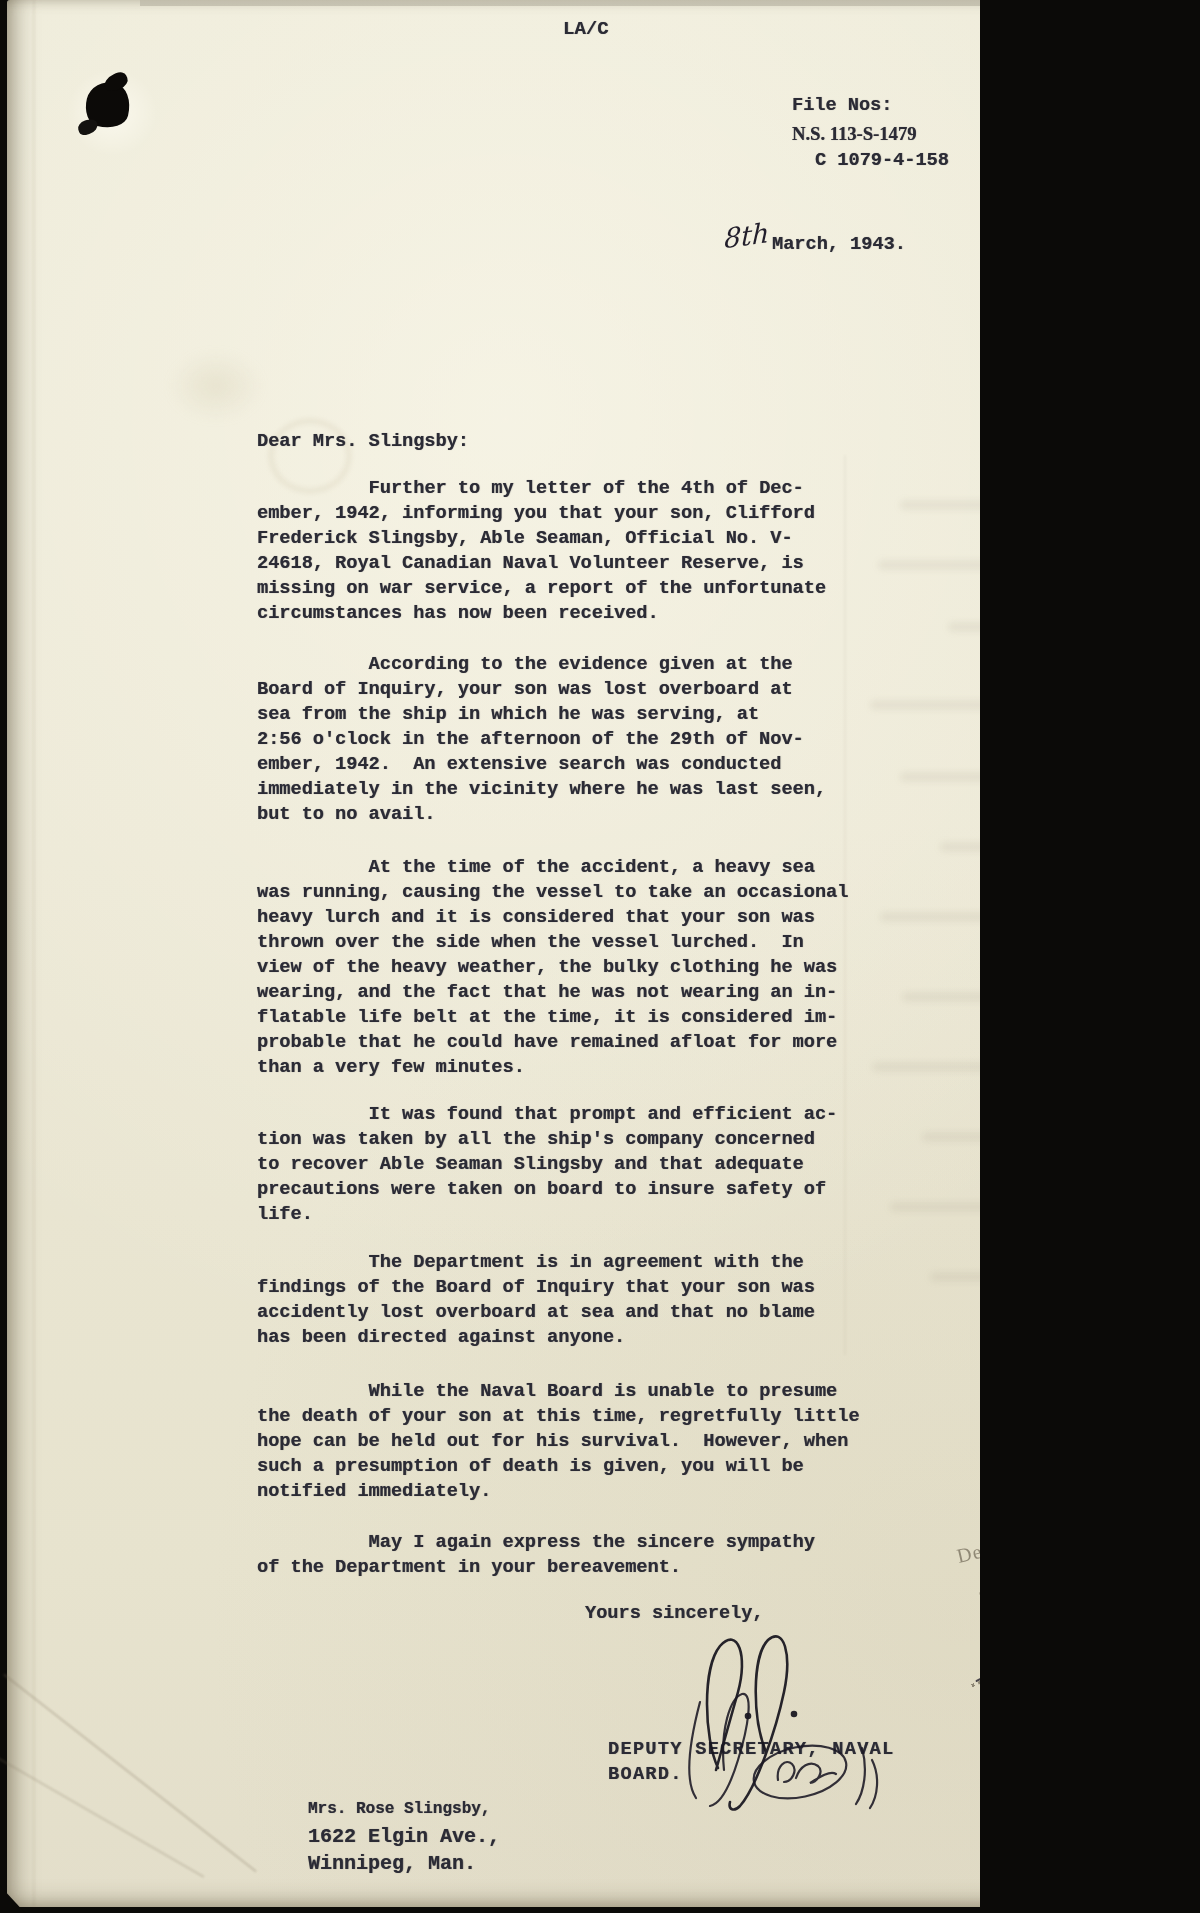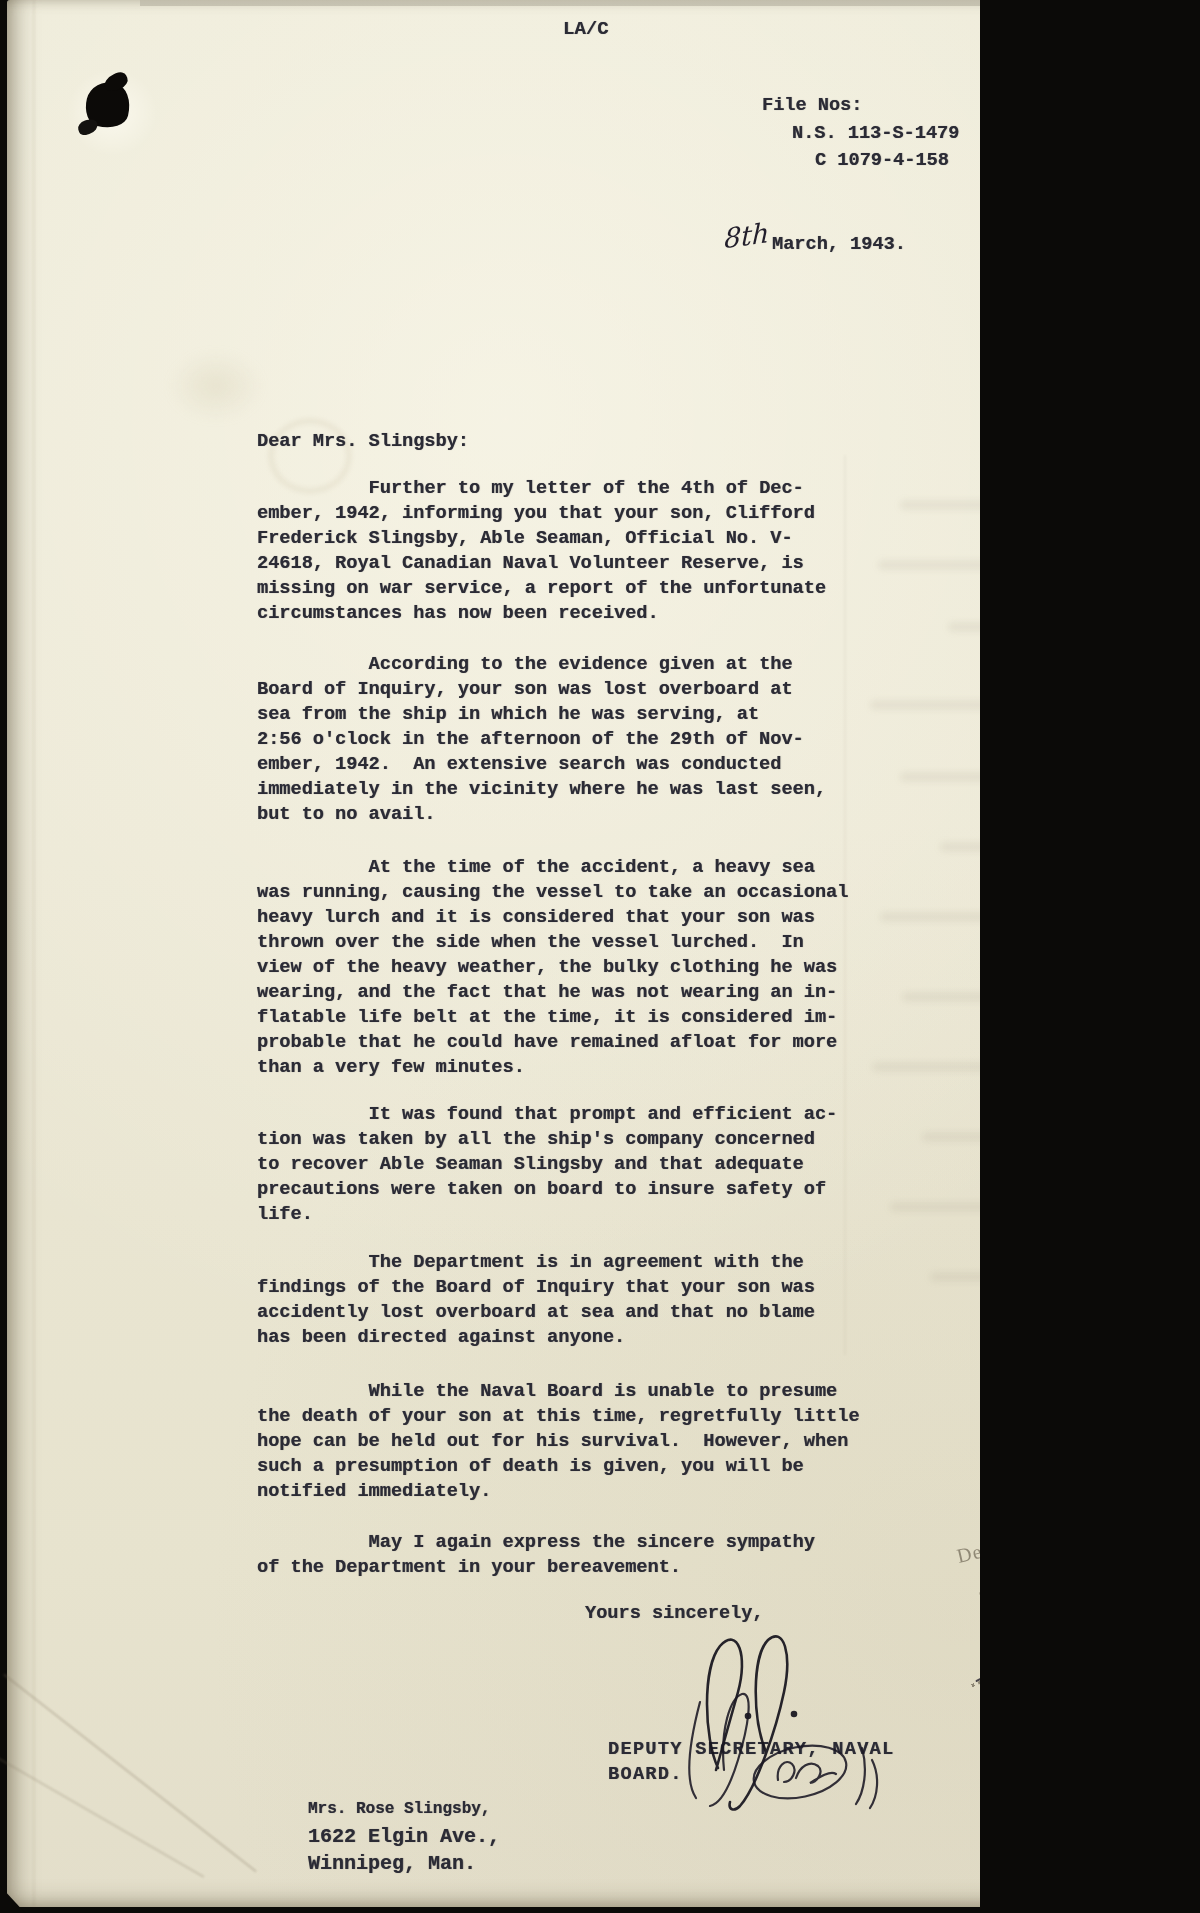--- a/index.html
+++ b/index.html
@@ -59,22 +59,22 @@
   <div class="smudge" style="left:940px;top:842px;width:195px;height:10px;"></div>
   <div class="smudge" style="left:880px;top:912px;width:265px;height:10px;"></div>
   <div class="smudge" style="left:902px;top:992px;width:245px;height:10px;"></div>
   <div class="smudge" style="left:872px;top:1062px;width:275px;height:10px;"></div>
   <div class="smudge" style="left:922px;top:1132px;width:205px;height:10px;"></div>
   <div class="smudge" style="left:890px;top:1202px;width:255px;height:10px;"></div>
   <div class="smudge" style="left:930px;top:1272px;width:185px;height:10px;"></div>
 
   <div class="typed" style="left:563px;top:17px;font-size:19px;">LA/C</div>
 
-  <div class="typed" style="left:762px;top:93px;text-align:right;">File Nos:</div>
-  <div class="typed" style="left:792px;top:121px;">N.S. 113-S-1479</div>
+  <div class="typed" style="left:792px;top:93px;text-align:right;">File Nos:</div>
+  <div class="typed" style="left:792px;top:121px;font-family:Liberation Serif, serif;">N.S. 113-S-1479</div>
   <div class="typed" style="left:815px;top:148px;">C 1079-4-158</div>
 
   <div class="hand" style="left:724px;top:220px;font-size:27px;transform:rotate(-8deg) skewX(-10deg);">8th</div>
   <div class="typed" style="left:772px;top:232px;">March, 1943.</div>
 
   <div class="typed" style="left:257px;top:429px;">Dear Mrs. Slingsby:</div>
   <div class="typed para" style="left:257px;top:476px;">          Further to my letter of the 4th of Dec-
 ember, 1942, informing you that your son, Clifford
 Frederick Slingsby, Able Seaman, Official No. V-
 24618, Royal Canadian Naval Volunteer Reserve, is

